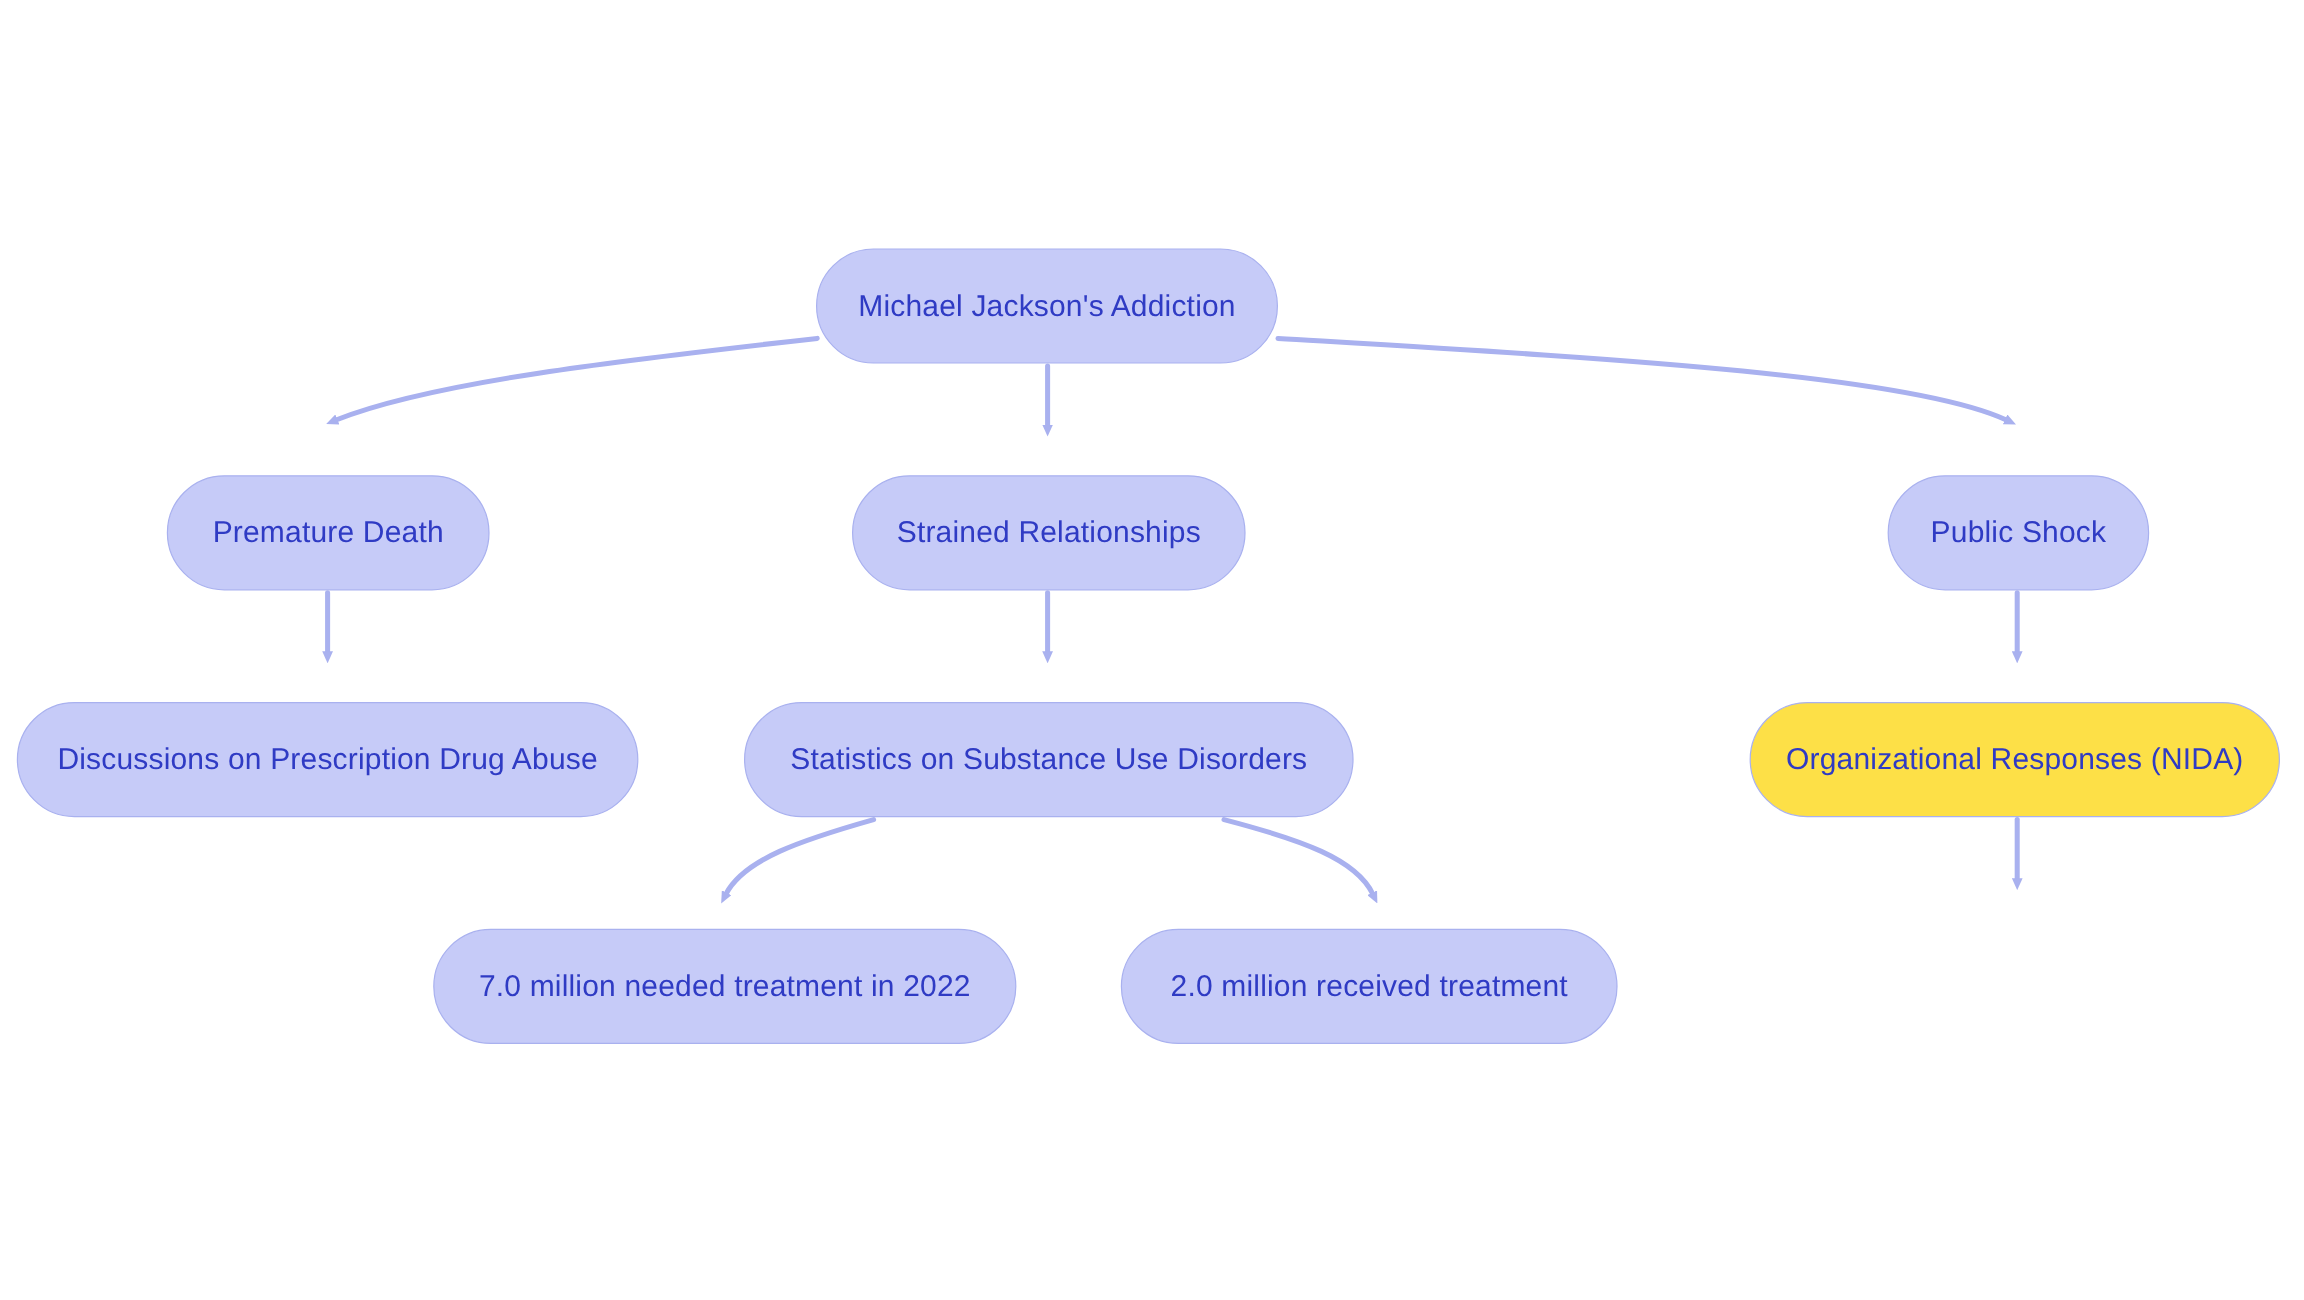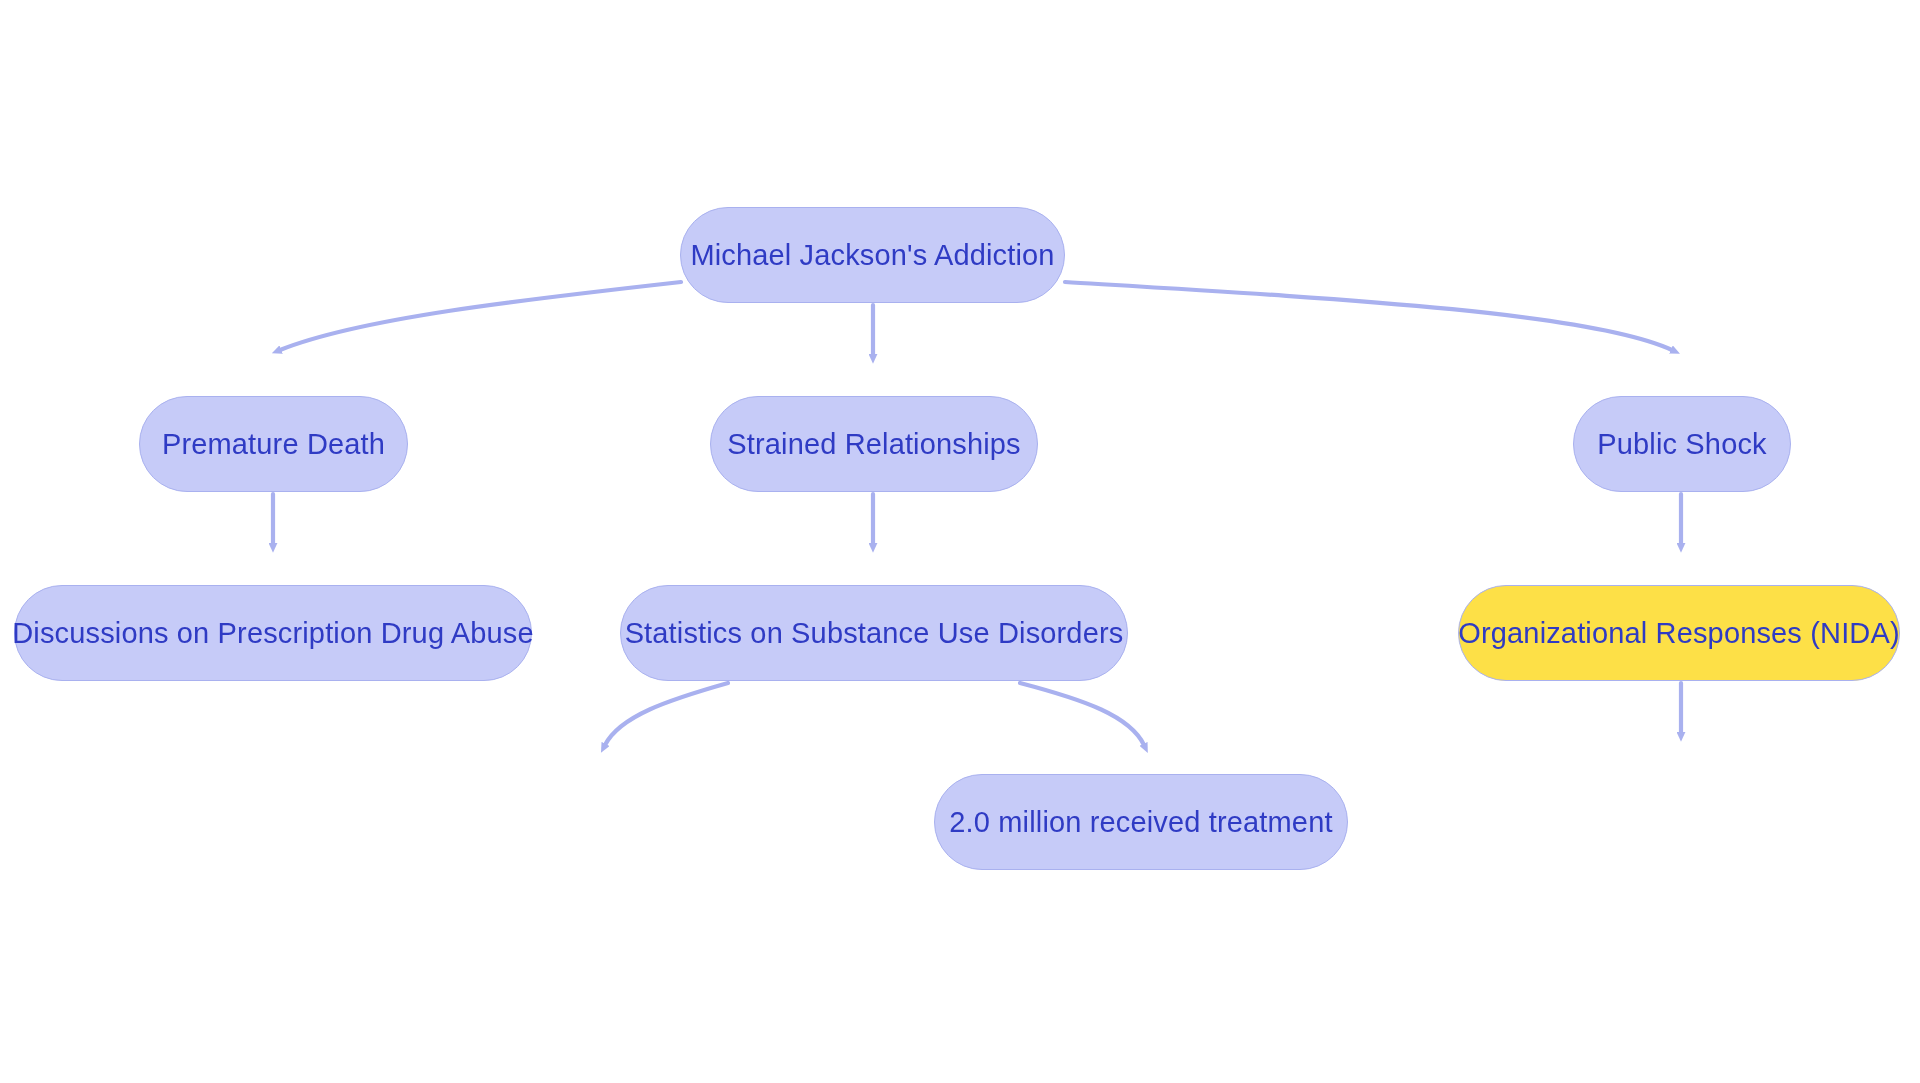--- a/index.html
+++ b/index.html
@@ -26,21 +26,21 @@
   .node {
     position: absolute;
     box-sizing: border-box;
     display: flex;
     align-items: center;
     justify-content: center;
     background: #c6cbf8;
     border: 1.6px solid #a9b1ef;
     border-radius: 999px;
     color: #2f3bc4;
-    font-size: 29px;
+    font-size: 25px;
     font-weight: 400;
     letter-spacing: 0.15px;
     white-space: nowrap;
     line-height: 1;
     padding: 16px 6px;
   }
   .node-label {
     display: block;
     color: #2f3bc4;
   }
@@ -97,19 +97,22 @@
   </div>
 
   <div class="node" style="left: 620px; top: 585px; width: 508px; height: 96px; background: rgb(198, 203, 248); border-color: rgb(169, 177, 239); color: rgb(47, 59, 196);">
     <span class="node-label">Statistics on Substance Use Disorders</span>
   </div>
 
   <div class="node" style="left: 1458px; top: 585px; width: 442px; height: 96px; background: #fde047; border-color: rgb(169, 177, 239); color: rgb(47, 59, 196);">
     <span class="node-label">Organizational Responses (NIDA)</span>
   </div>
 
+  <div class="node" style="left: 361px; top: 774px; width: 486px; height: 96px; background: rgb(198, 203, 248); border-color: rgb(169, 177, 239); color: rgb(47, 59, 196);">
+    <span class="node-label">7.0 million needed treatment in 2022</span>
+  </div>
 
   <div class="node" style="left: 934px; top: 774px; width: 414px; height: 96px; background: rgb(198, 203, 248); border-color: rgb(169, 177, 239); color: rgb(47, 59, 196); text-align: right;">
     <span class="node-label">2.0 million received treatment</span>
   </div>
 
 
 </div>
 
 </body></html>

